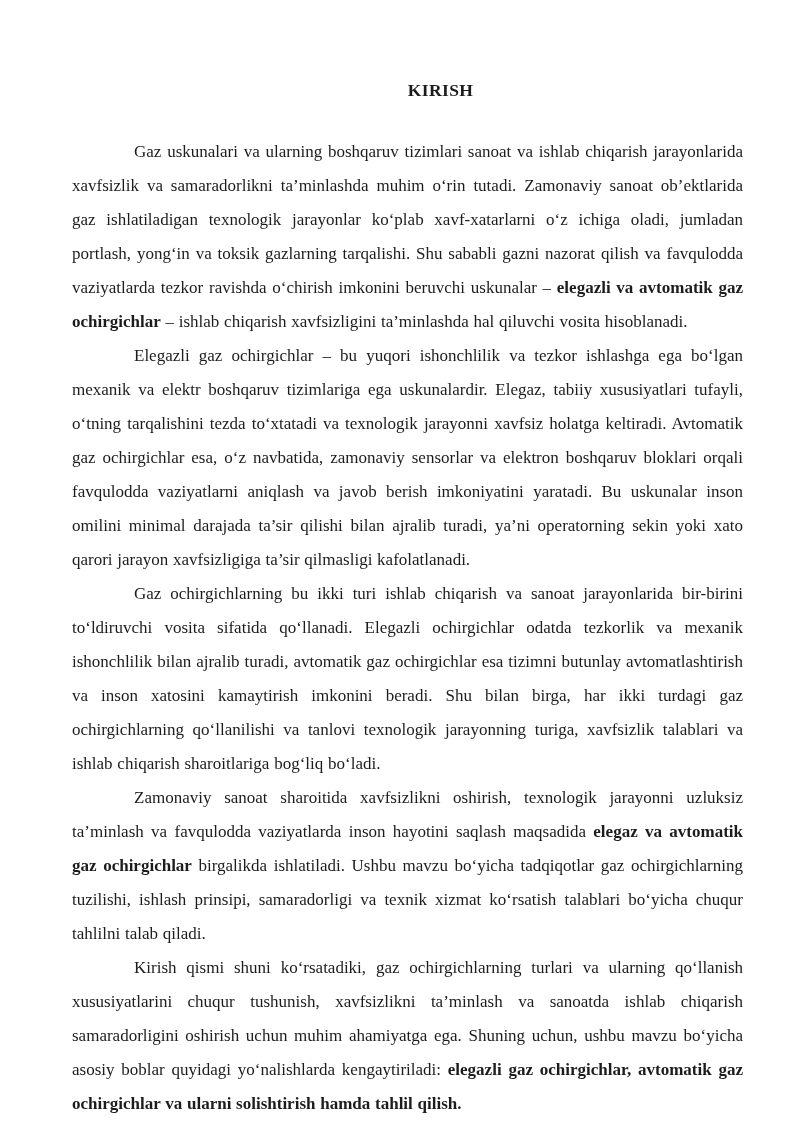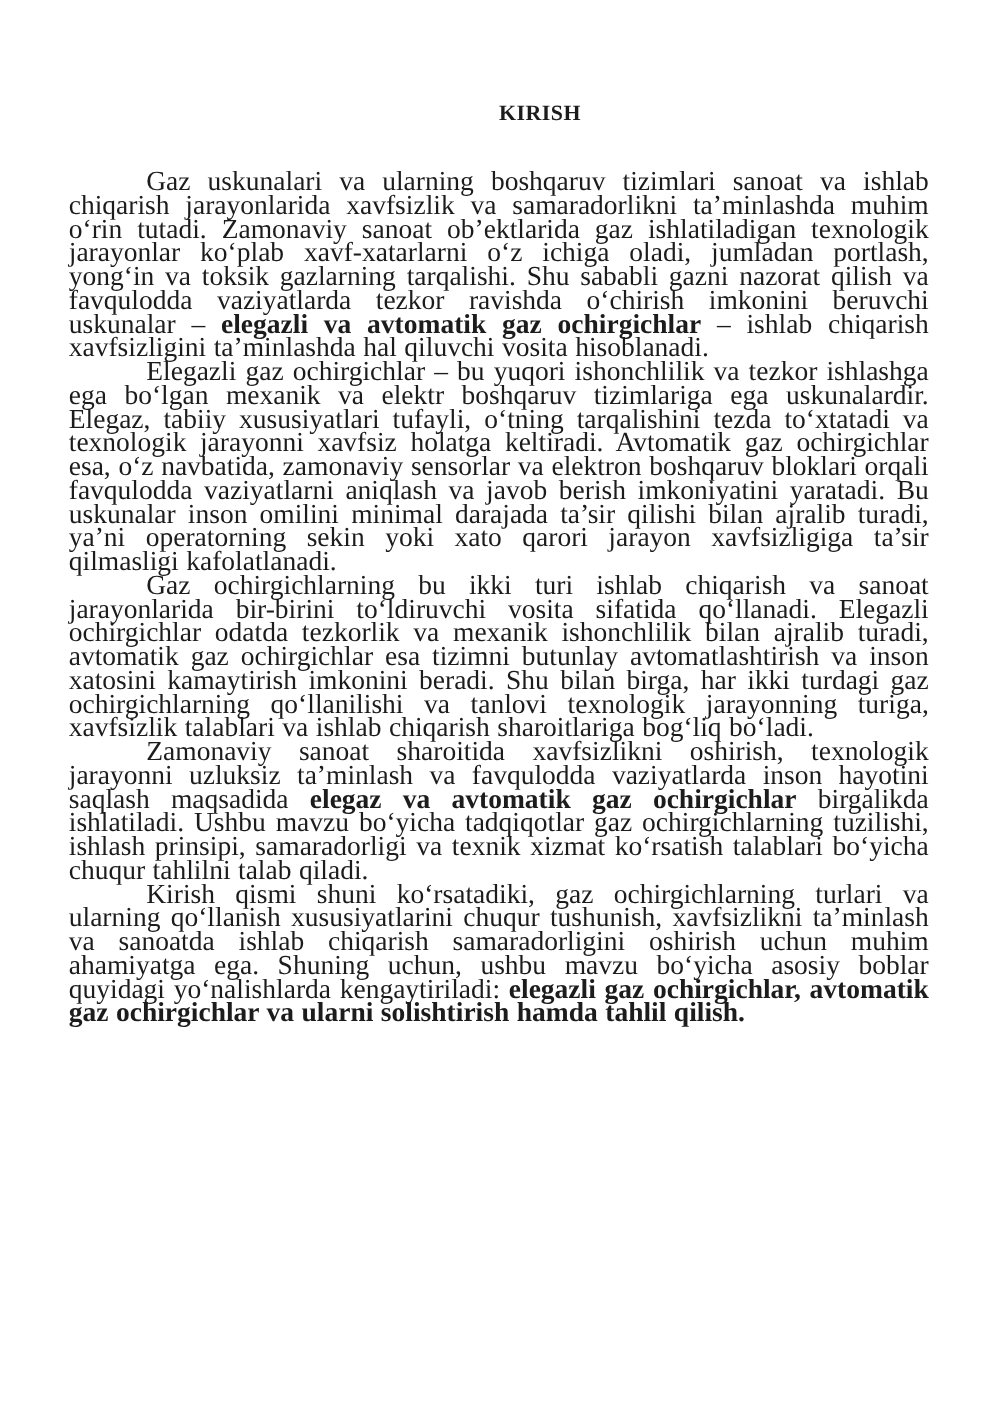--- a/index.html
+++ b/index.html
@@ -10,38 +10,38 @@
   body {
     width: 800px;
     height: 1131px;
     overflow: hidden;
   }
   .page {
     box-sizing: border-box;
     width: 800px;
     height: 1131px;
     background: #ffffff;
-    padding: 78px 57px 0 55px;
+    padding: 78px 57px 0 72px;
     font-family: "Liberation Serif", serif;
     color: #1c1c1c;
   }
   .doc-title {
     font-size: 17.5px;
     font-weight: bold;
     text-align: center;
     margin: 0 0 33px 0;
     line-height: 24px;
     position: relative;
     left: 33px;
     letter-spacing: 0.4px;
   }
   .doc-body p {
     margin: 0;
-    font-size: 22px;
-    line-height: 19px;
+    font-size: 17px;
+    line-height: 34px;
     text-align: justify;
     text-indent: 62px;
     word-spacing: 0.5px;
   }
   .doc-body p b {
     font-weight: bold;
   }
 </style>
 </head>
 <body>

